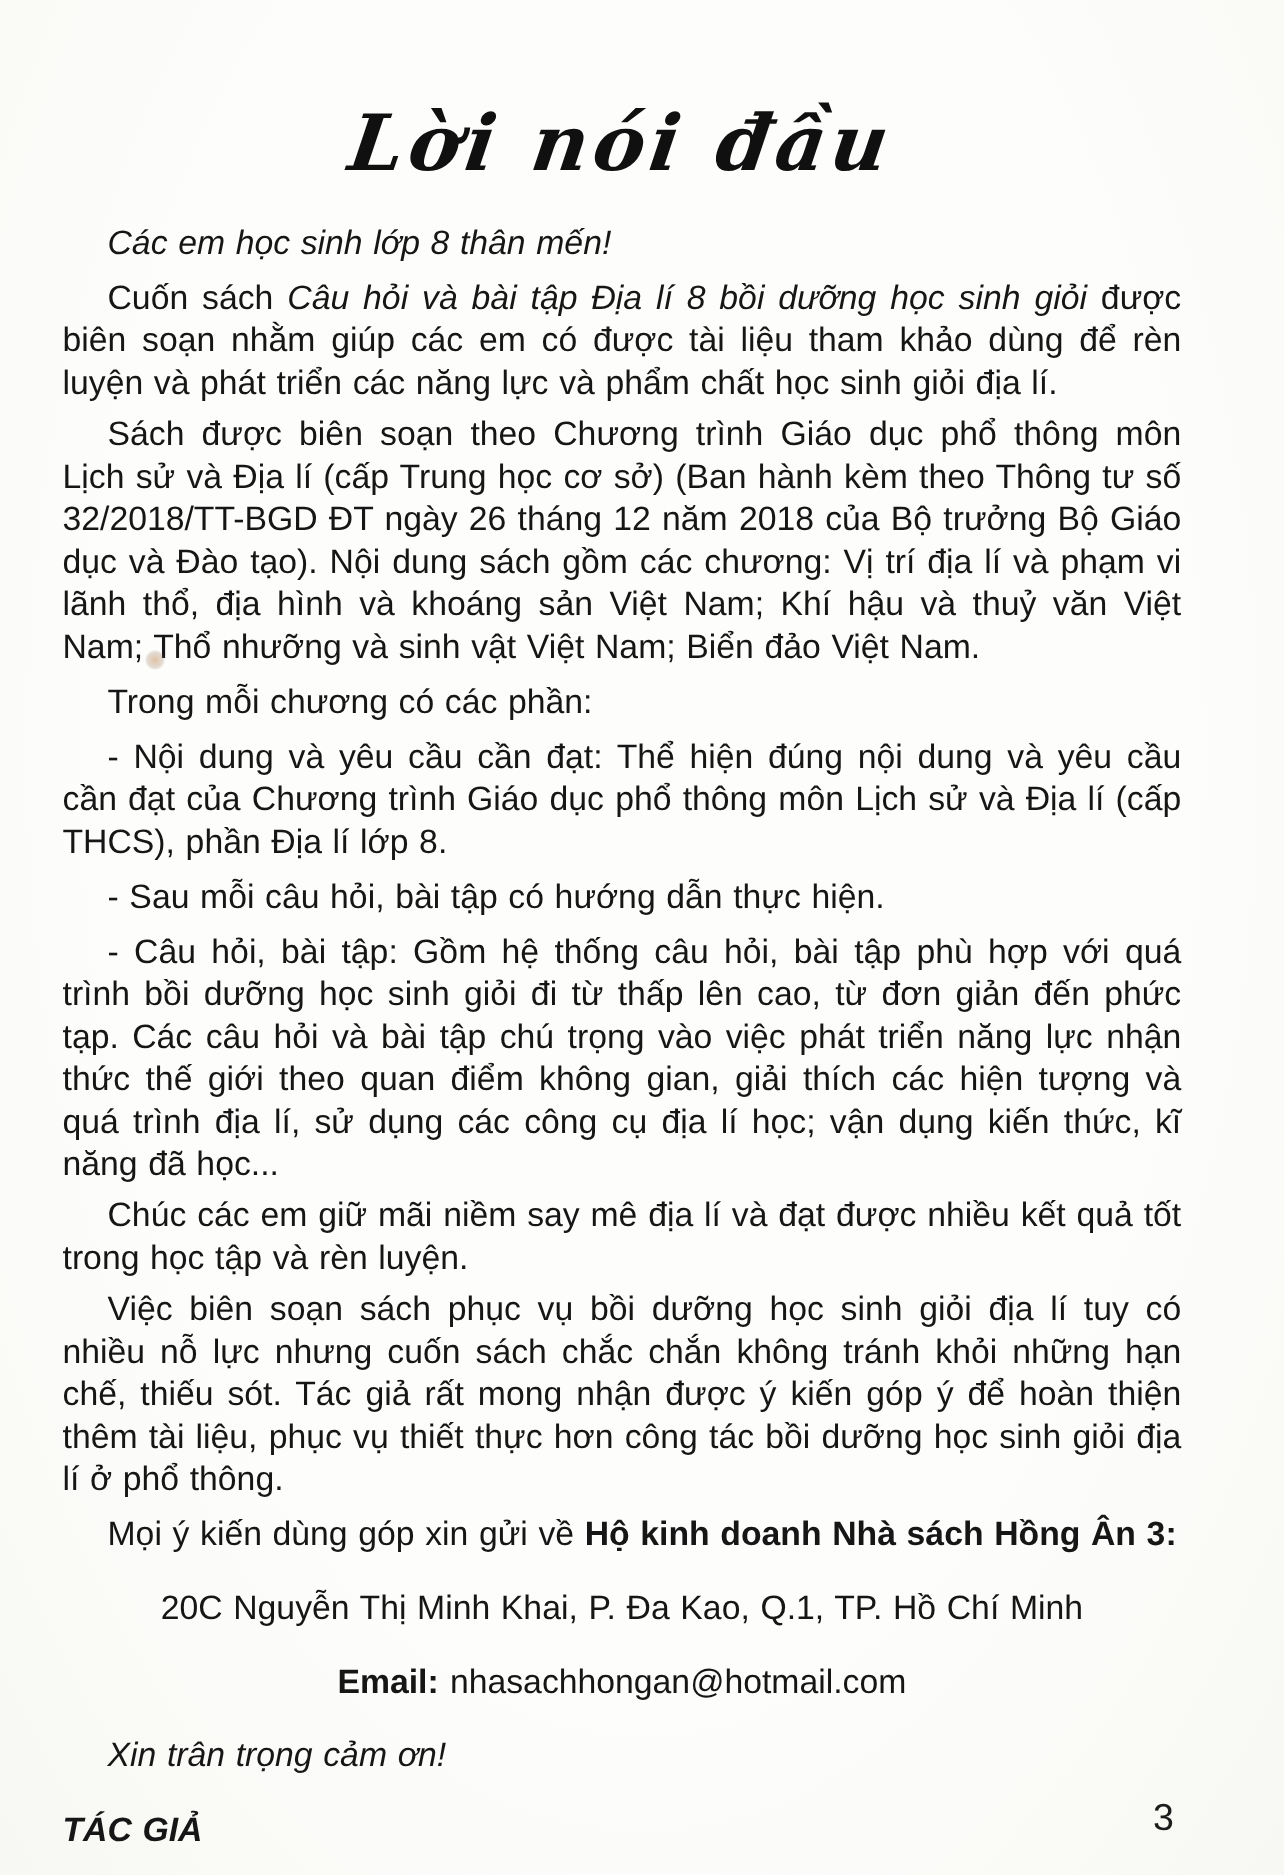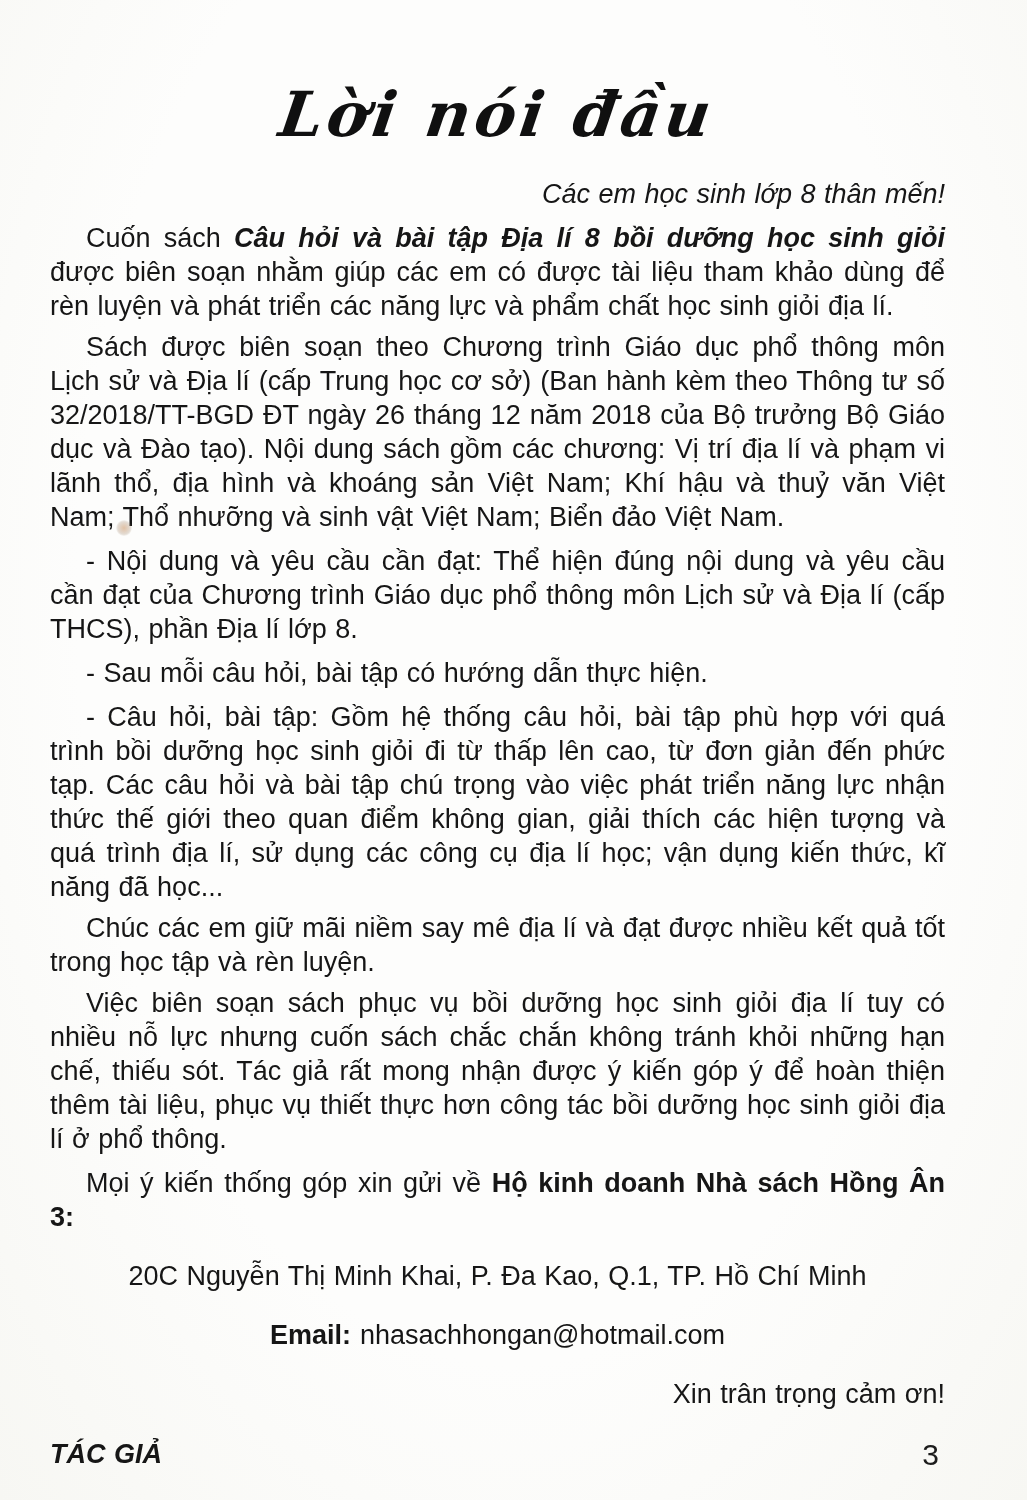--- a/index.html
+++ b/index.html
@@ -30,27 +30,27 @@
     color:#101010;
   }
   p {
     margin:0 0 7px;
     font-size:27px;
     line-height:34px;
     text-align:justify;
     text-indent:36px;
     word-spacing:1px;
   }
-  .salutation { font-style:italic; text-align:right; margin-bottom:10px; }
-  .bi { font-weight:bold; font-style:italic; }
+  .salutation { font-style:italic; text-align:left; margin-bottom:10px; }
+  .bi { font-weight:normal; font-style:italic; }
   .b  { font-weight:bold; }
   .section-gap { margin-top:10px; }
   .center { text-align:center; text-indent:0; margin:25px 0; }
   .email-value { margin-left:9px; font-weight:normal; }
-  .closing { text-align:right; margin-top:16px; }
+  .closing { font-style:italic; text-align:left; margin-top:16px; }
   .author-line { text-indent:0; font-weight:bold; font-style:italic; margin-top:26px; }
   .page-number {
     position:absolute; right:88px; bottom:28px;
     font-size:30px; color:#1c1c1c;
   }
   .scan-smudge {
     position:absolute; left:116px; top:520px;
     width:16px; height:16px; border-radius:50%;
     background:radial-gradient(circle, rgba(190,120,60,0.45) 0%, rgba(150,120,90,0.25) 55%, rgba(150,120,90,0) 75%);
     pointer-events:none;
@@ -64,32 +64,33 @@
   <div class="title-wrap">
     <span class="title">Lời nói đầu</span>
   </div>
 
   <p class="salutation">Các em học sinh lớp 8 thân mến!</p>
 
   <p><span>Cuốn sách </span><span class="bi">Câu hỏi và bài tập Địa lí 8 bồi dưỡng học sinh giỏi</span><span> được biên soạn nhằm giúp các em có được tài liệu tham khảo dùng để rèn luyện và phát triển các năng lực và phẩm chất học sinh giỏi địa lí.</span></p>
 
   <p>Sách được biên soạn theo Chương trình Giáo dục phổ thông môn Lịch sử và Địa lí (cấp Trung học cơ sở) (Ban hành kèm theo Thông tư số 32/2018/TT-BGD ĐT ngày 26 tháng 12 năm 2018 của Bộ trưởng Bộ Giáo dục và Đào tạo). Nội dung sách gồm các chương: Vị trí địa lí và phạm vi lãnh thổ, địa hình và khoáng sản Việt Nam; Khí hậu và thuỷ văn Việt Nam; Thổ nhưỡng và sinh vật Việt Nam; Biển đảo Việt Nam.</p>
 
+  <p class="section-gap">Trong mỗi chương có các phần:</p>
 
   <p class="section-gap">- Nội dung và yêu cầu cần đạt: Thể hiện đúng nội dung và yêu cầu cần đạt của Chương trình Giáo dục phổ thông môn Lịch sử và Địa lí (cấp THCS), phần Địa lí lớp 8.</p>
 
   <p class="section-gap">- Sau mỗi câu hỏi, bài tập có hướng dẫn thực hiện.</p>
 
   <p class="section-gap">- Câu hỏi, bài tập: Gồm hệ thống câu hỏi, bài tập phù hợp với quá trình bồi dưỡng học sinh giỏi đi từ thấp lên cao, từ đơn giản đến phức tạp. Các câu hỏi và bài tập chú trọng vào việc phát triển năng lực nhận thức thế giới theo quan điểm không gian, giải thích các hiện tượng và quá trình địa lí, sử dụng các công cụ địa lí học; vận dụng kiến thức, kĩ năng đã học...</p>
 
   <p>Chúc các em giữ mãi niềm say mê địa lí và đạt được nhiều kết quả tốt trong học tập và rèn luyện.</p>
 
   <p>Việc biên soạn sách phục vụ bồi dưỡng học sinh giỏi địa lí tuy có nhiều nỗ lực nhưng cuốn sách chắc chắn không tránh khỏi những hạn chế, thiếu sót. Tác giả rất mong nhận được ý kiến góp ý để hoàn thiện thêm tài liệu, phục vụ thiết thực hơn công tác bồi dưỡng học sinh giỏi địa lí ở phổ thông.</p>
 
-  <p class="section-gap"><span>Mọi ý kiến thống góp xin gửi về </span><span class="b">Hộ kinh doanh Nhà sách Hồng Ân 3:</span></p>
+  <p class="section-gap"><span>Mọi ý kiến dùng góp xin gửi về </span><span class="b">Hộ kinh doanh Nhà sách Hồng Ân 3:</span></p>
 
   <p class="center">20C Nguyễn Thị Minh Khai, P. Đa Kao, Q.1, TP. Hồ Chí Minh</p>
 
   <p class="center"><span class="b">Email:</span><span class="email-value">nhasachhongan@hotmail.com</span></p>
 
   <p class="closing">Xin trân trọng cảm ơn!</p>
 
   <p class="author-line">TÁC GIẢ</p>
 
   <div class="page-number">3</div>

